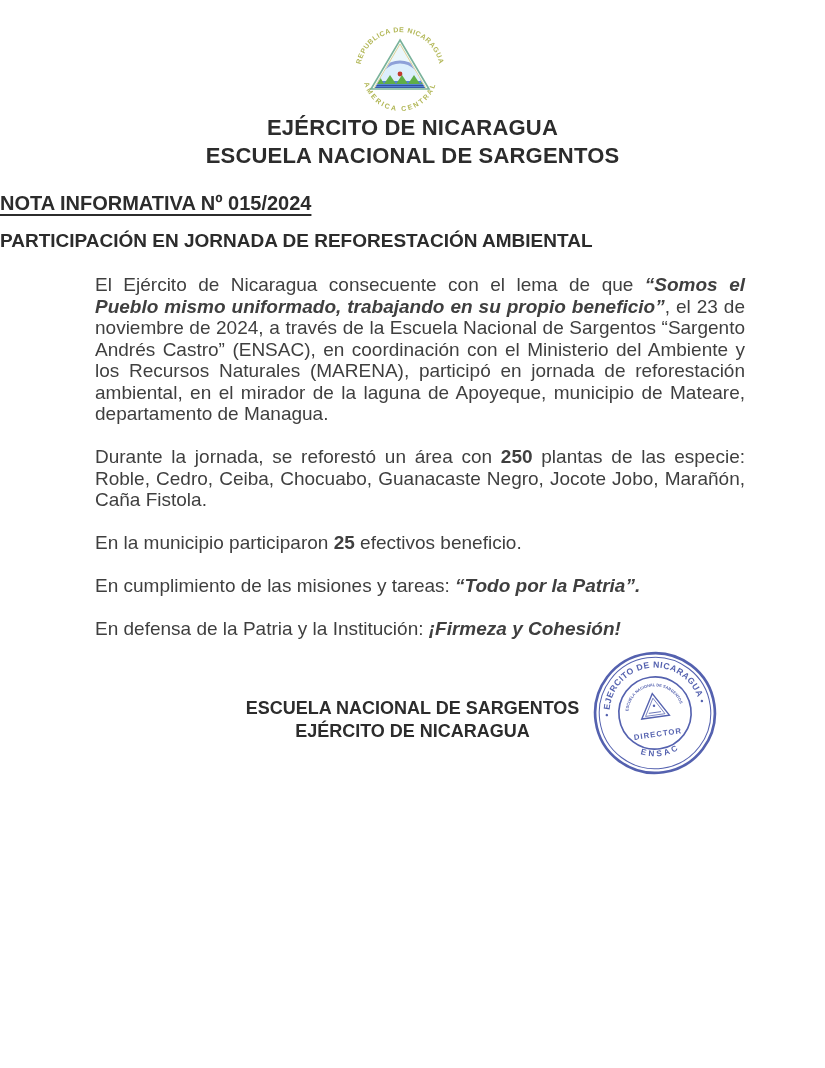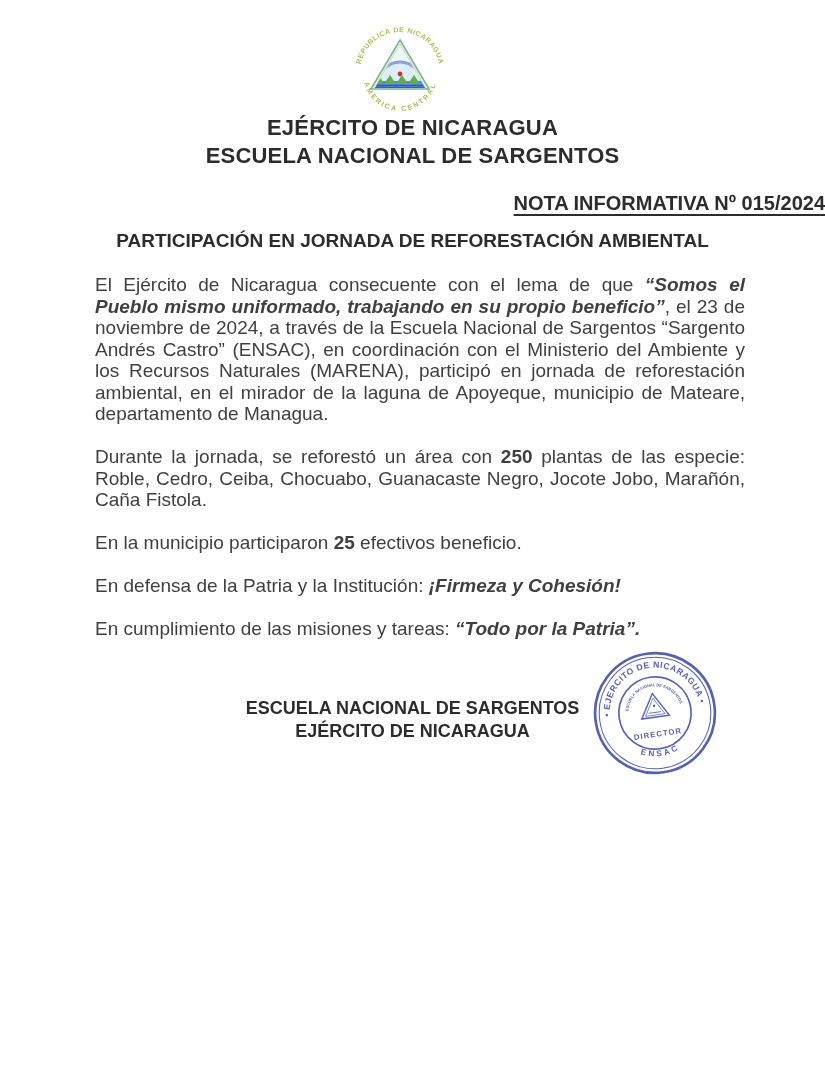--- a/index.html
+++ b/index.html
@@ -12,30 +12,30 @@
     overflow:hidden;
   }
   .emblem { position:absolute; left:346px; top:24px; width:108px; height:90px; }
   .doc-title {
     position:absolute; top:114px; left:0; width:100%;
     text-align:center; font-weight:bold; font-size:22px; line-height:28px;
     color:#2c2c2c; letter-spacing:0.2px;
   }
   .nota {
     position:absolute; top:192px; left:0; width:100%;
-    text-align:right; font-weight:bold; font-size:20px; color:#2c2c2c;
+    text-align:left; font-weight:bold; font-size:20px; color:#2c2c2c;
   }
   .nota span {
     text-decoration:underline;
     text-decoration-thickness:2px;
     text-underline-offset:4px;
   }
   .subject {
     position:absolute; top:230px; left:0; width:100%;
-    text-align:center; font-weight:bold; font-size:19px; color:#2c2c2c;
+    text-align:left; font-weight:bold; font-size:19px; color:#2c2c2c;
   }
   .body-text {
     position:absolute; top:274px; left:95px; width:650px;
     text-align:justify; font-size:19px; line-height:21.5px; color:#3f3f3f;
   }
   .body-text p { margin:0 0 21.5px 0; }
   .sig {
     position:absolute; top:697px; left:0; width:100%;
     text-align:center; font-weight:bold; font-size:18px; line-height:23px;
     color:#2c2c2c;
@@ -83,22 +83,22 @@
   <div class="nota">
     <span>NOTA INFORMATIVA Nº 015/2024</span>
   </div>
 
   <div class="subject">PARTICIPACIÓN EN JORNADA DE REFORESTACIÓN AMBIENTAL</div>
 
   <div class="body-text">
       <p><span>El Ejército de Nicaragua consecuente con el lema de que </span><span style="font-weight: bold; font-style: italic;">“Somos el Pueblo mismo uniformado, trabajando en su propio beneficio”</span><span>, el 23 de noviembre de 2024, a través de la Escuela Nacional de Sargentos “Sargento Andrés Castro” (ENSAC), en coordinación con el Ministerio del Ambiente y los Recursos Naturales (MARENA), participó en jornada de reforestación ambiental, en el mirador de la laguna de Apoyeque, municipio de Mateare, departamento de Managua.</span></p>
       <p><span>Durante la jornada, se reforestó un área con </span><span style="font-weight: bold;">250</span><span> plantas de las especie: Roble, Cedro, Ceiba, Chocuabo, Guanacaste Negro, Jocote Jobo, Marañón, Caña Fistola.</span></p>
       <p><span>En la municipio participaron </span><span style="font-weight: bold;">25</span><span> efectivos beneficio.</span></p>
+      <p><span>En cumplimiento de las misiones y tareas: </span><span style="font-weight: bold; font-style: italic;">“Todo por la Patria”.</span></p>
       <p><span>En defensa de la Patria y la Institución: </span><span style="font-weight: bold; font-style: italic;">¡Firmeza y Cohesión!</span></p>
-      <p><span>En cumplimiento de las misiones y tareas: </span><span style="font-weight: bold; font-style: italic;">“Todo por la Patria”.</span></p>
     </div>
 
   <div class="sig">
     <div>ESCUELA NACIONAL DE SARGENTOS</div>
     <div>EJÉRCITO DE NICARAGUA</div>
   </div>
 
   <div class="stamp">
     <svg viewBox="0 0 124 124" width="128" height="128">
       <defs>

